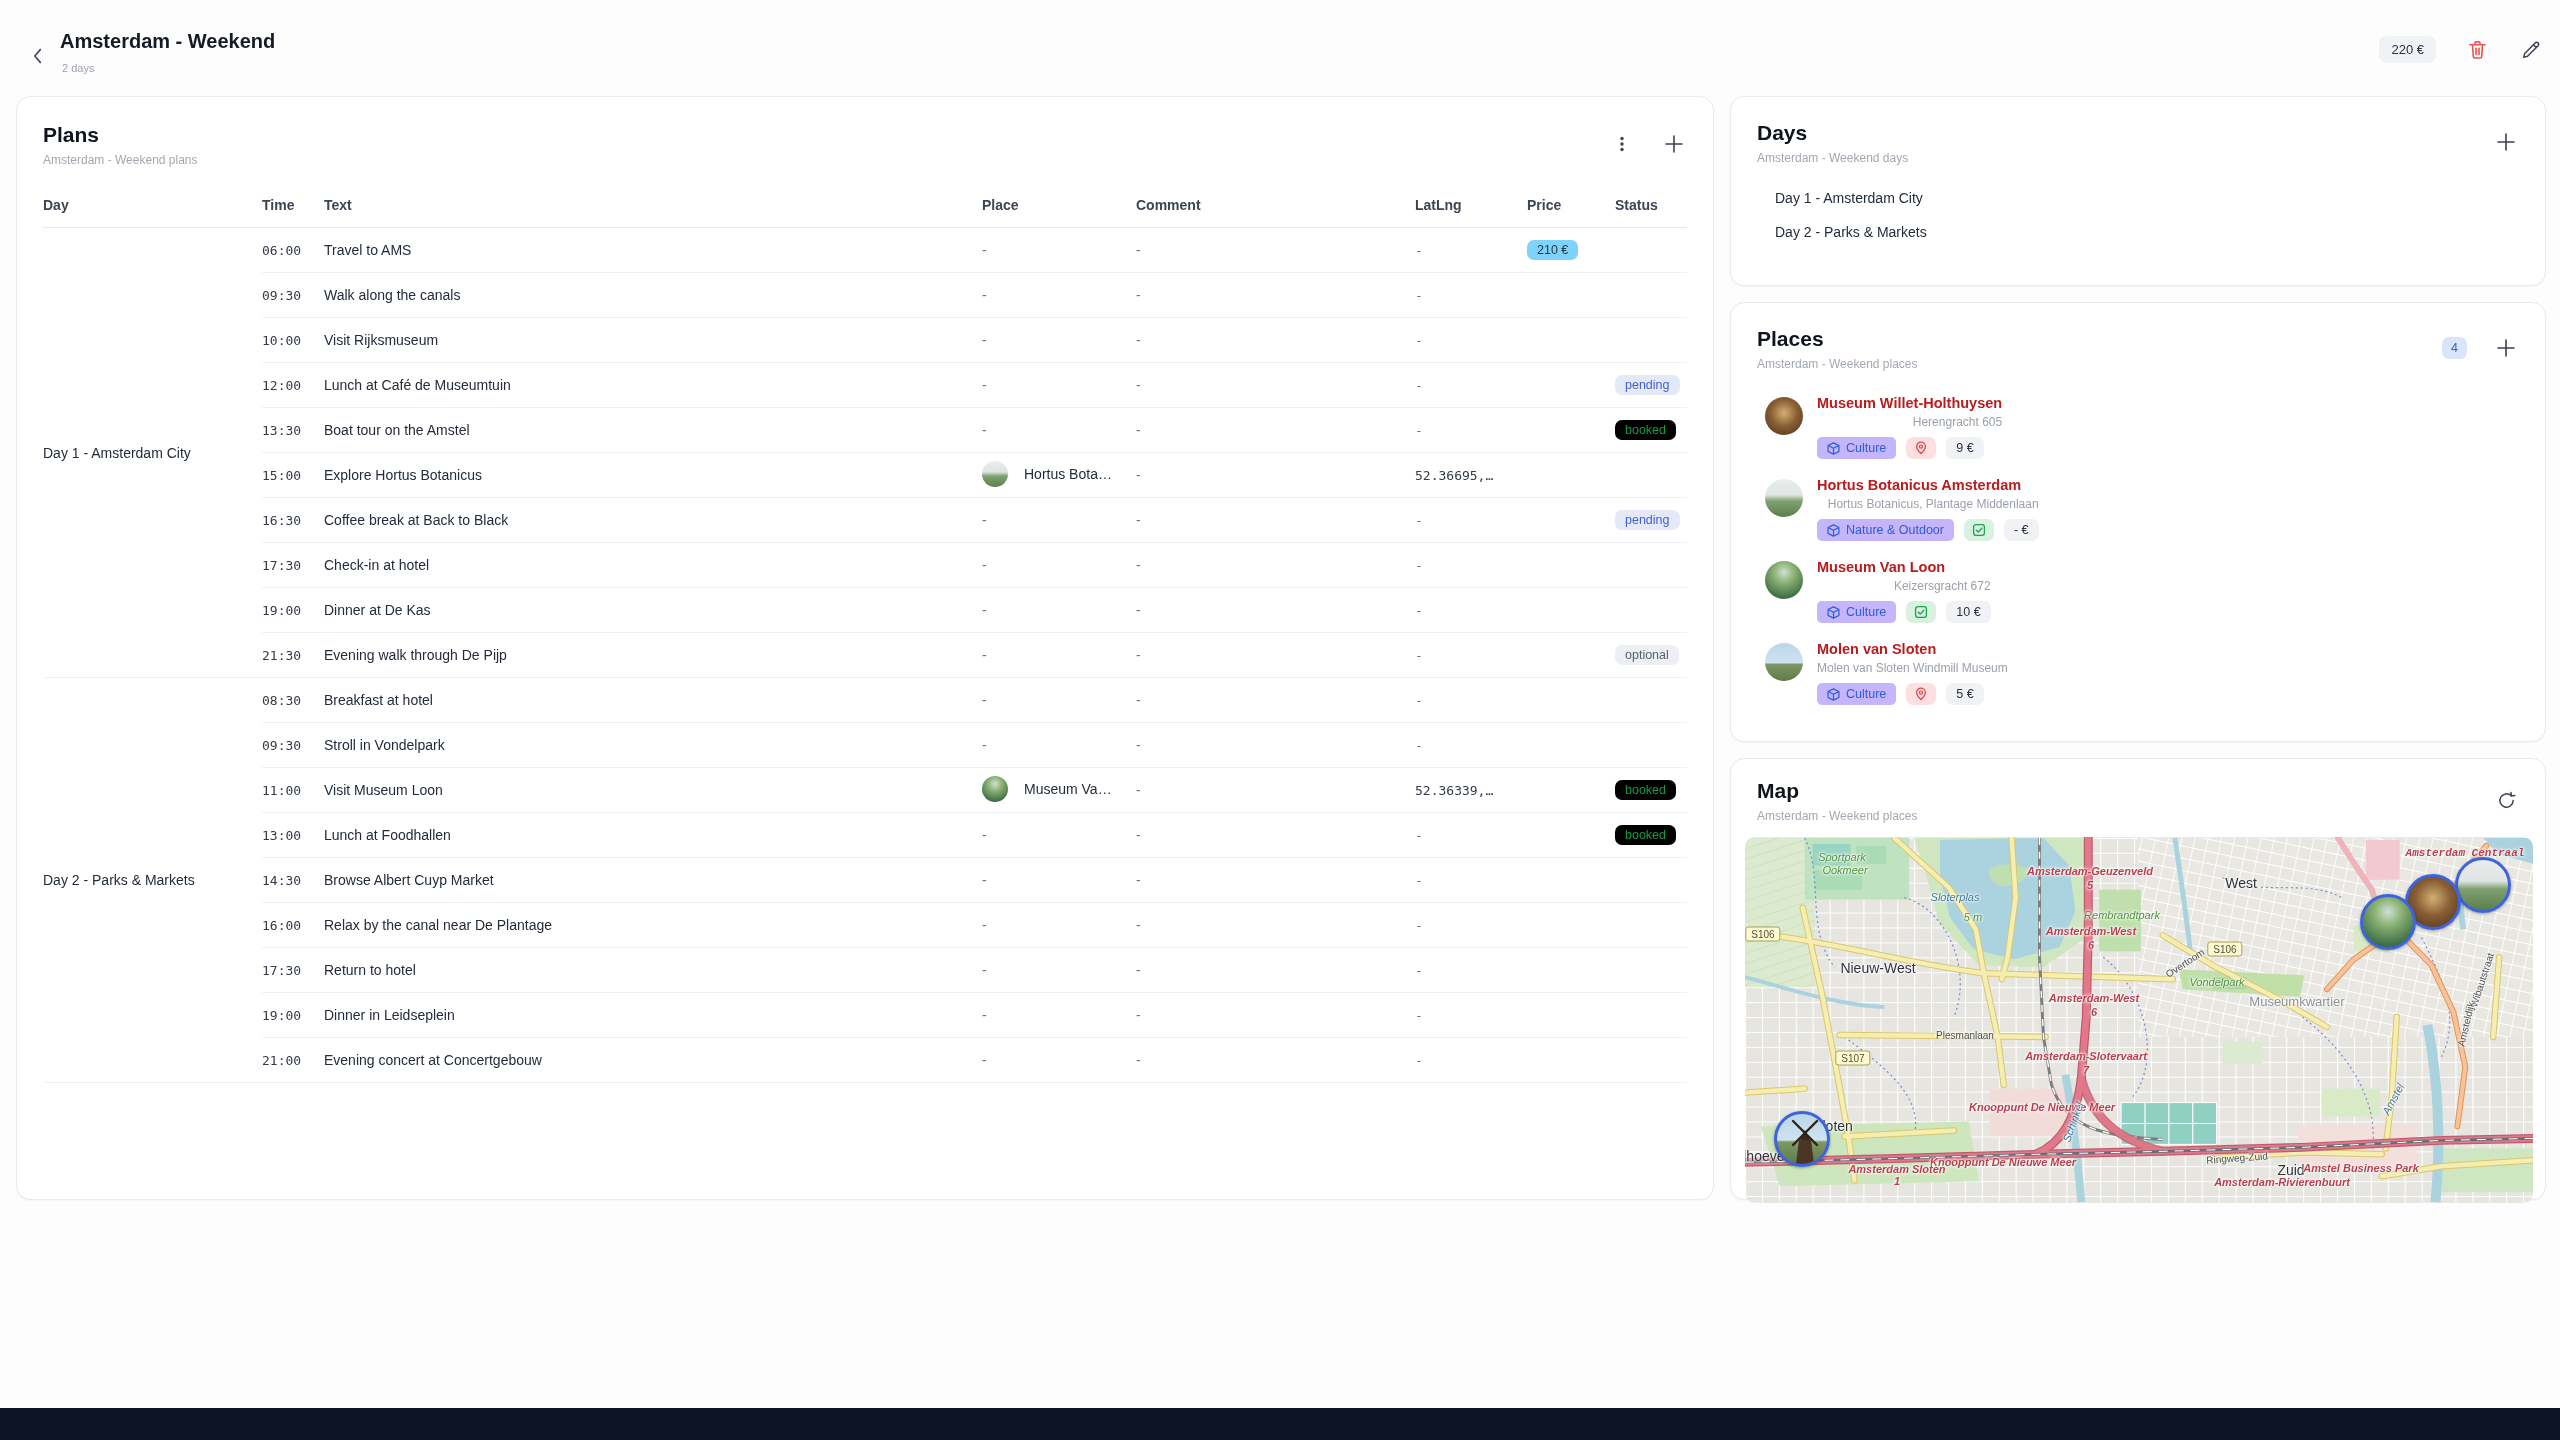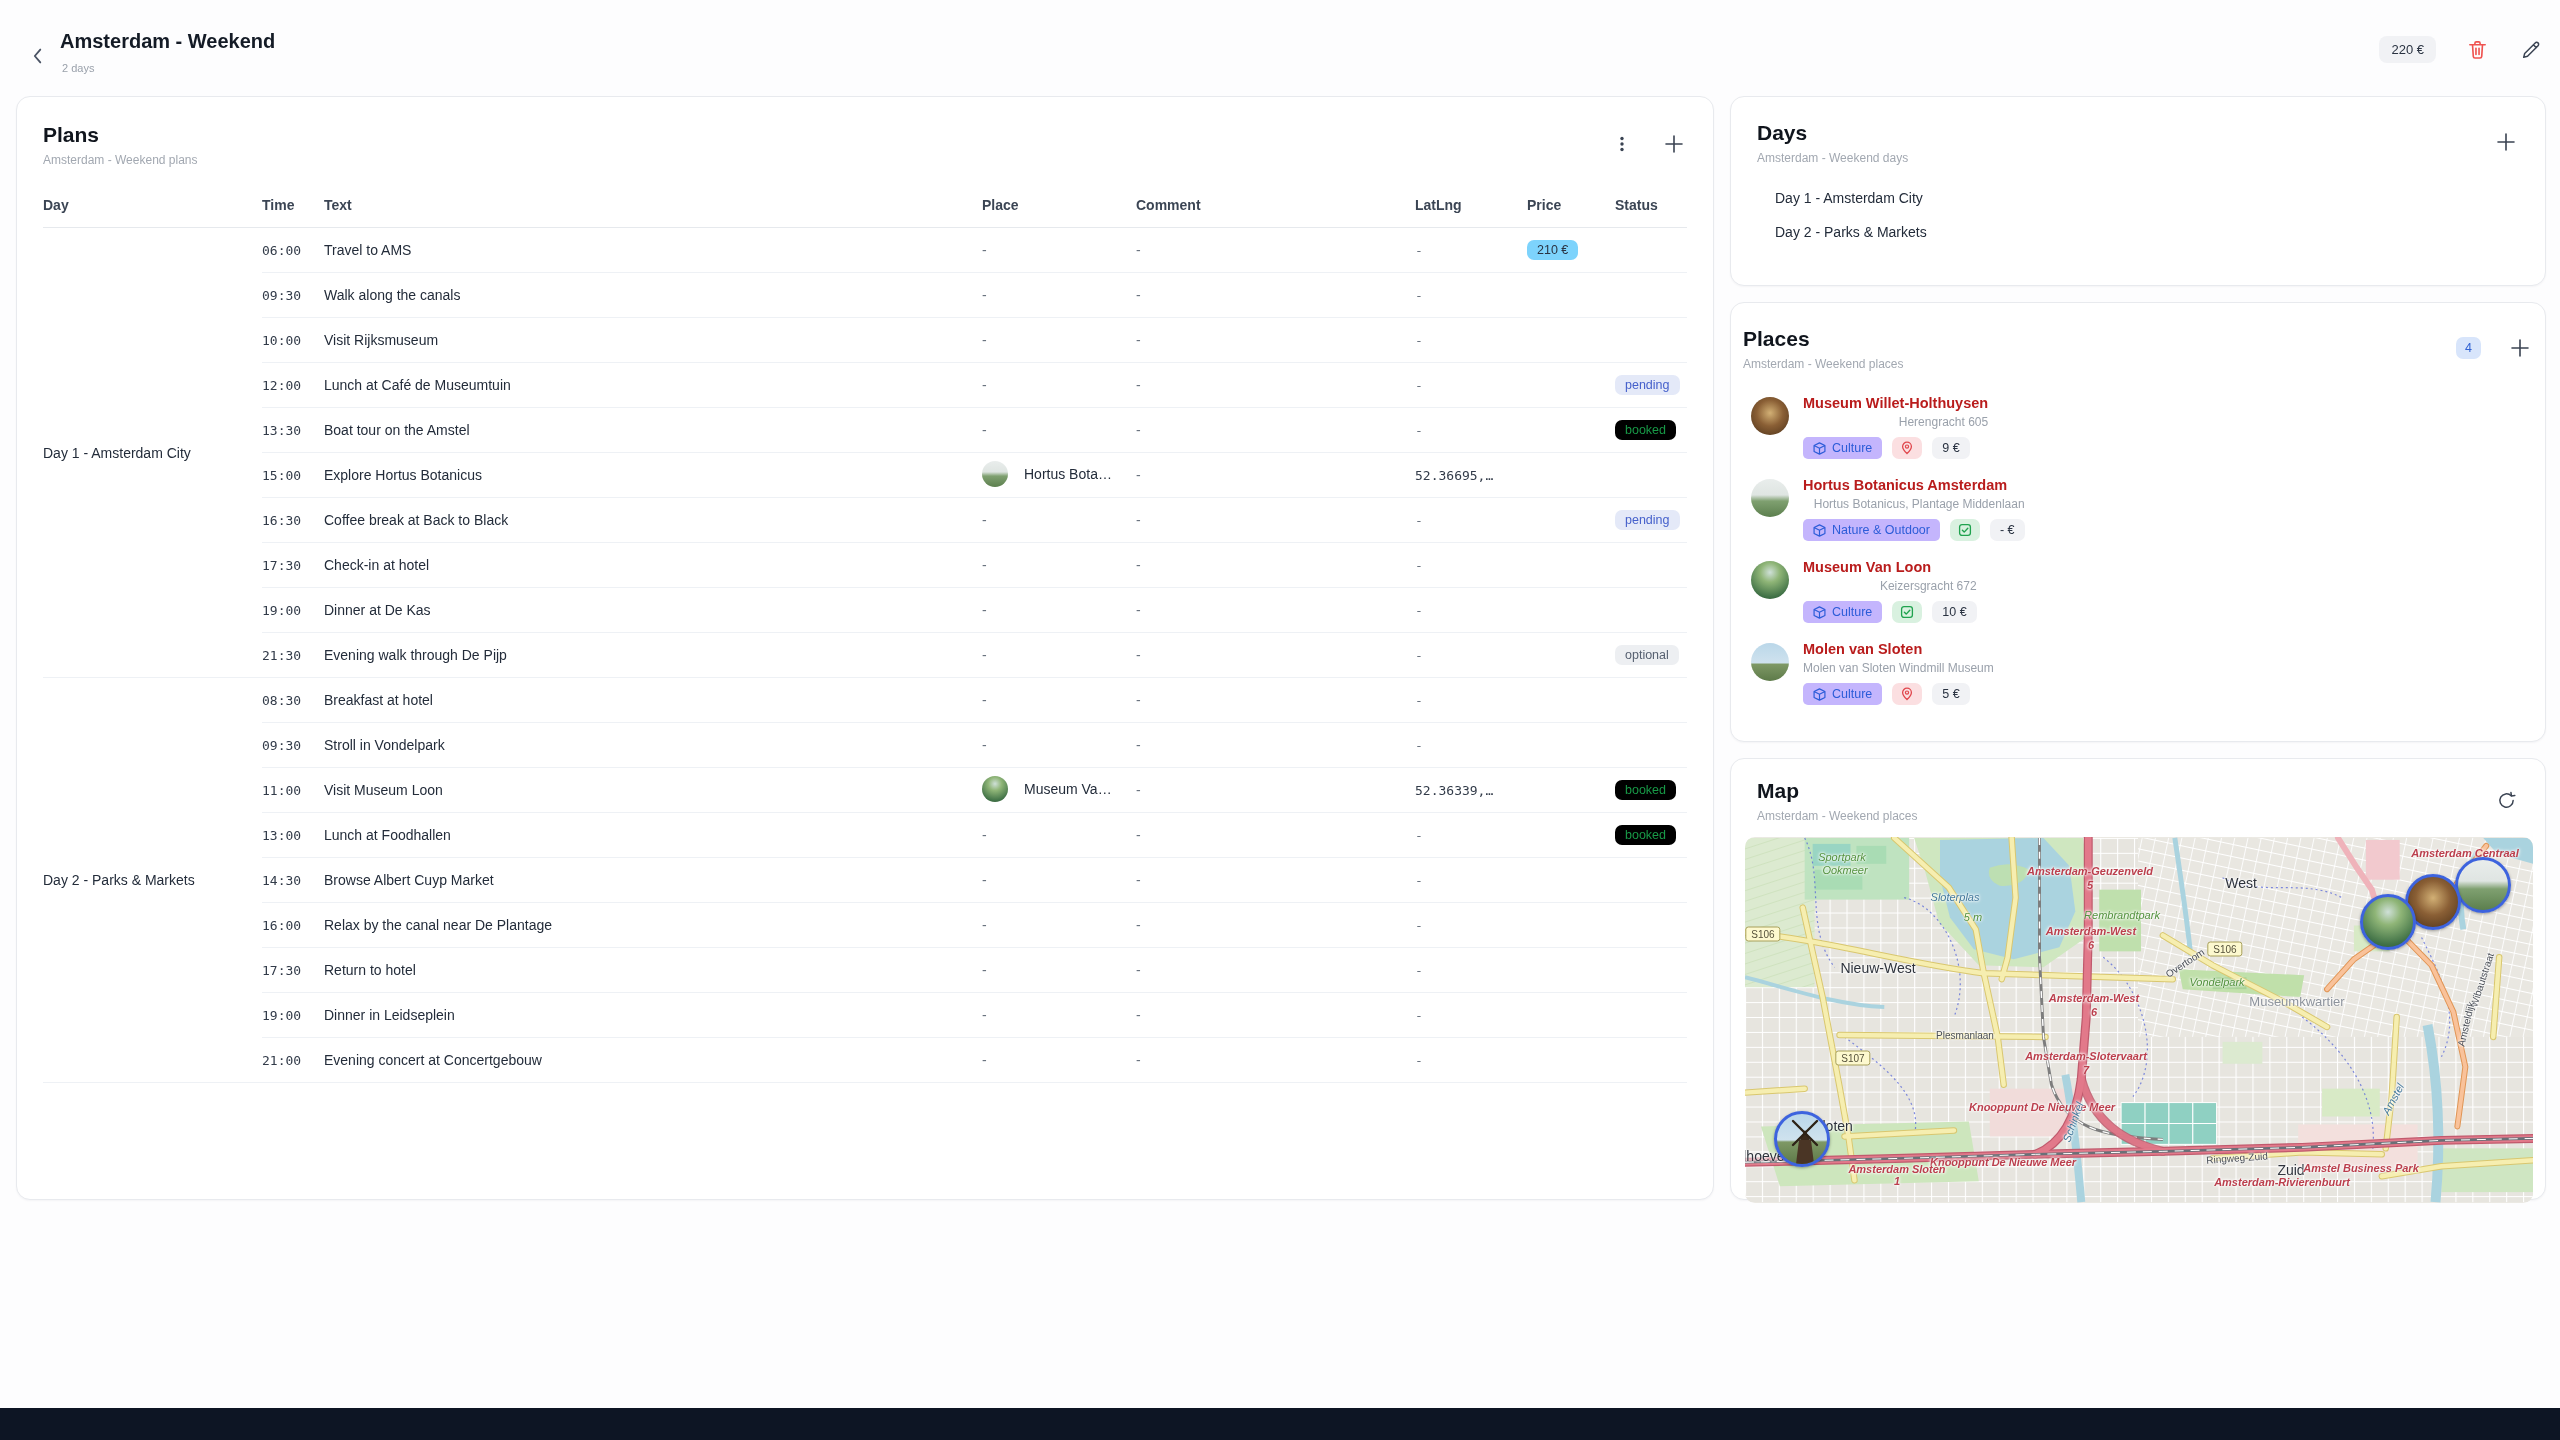--- a/index.html
+++ b/index.html
@@ -46,21 +46,21 @@
   .interior   { background:radial-gradient(circle at 50% 42%, #d2b075 0%, #8a5f35 45%, #4a3018 100%); }
   .greenhouse { background:linear-gradient(180deg,#e9edec 0%, #dfe5e2 42%, #7fa070 58%, #5c7f4e 100%); }
   .garden     { background:radial-gradient(circle at 50% 30%, #cfe0d8 0%, #8fb577 30%, #417247 75%, #2c5433 100%); }
   .windmill   { background:linear-gradient(180deg,#bad7e9 0%, #cfe2ee 52%, #7e9865 56%, #5d7a49 100%); }
 
   
   .days-card { left:1730px; top:96px; width:816px; height:190px; padding:24px 26px; }
   .day-item { margin-left:10px; padding:9px 8px; font-size:14px; color:#232c3a; border-radius:8px; cursor:pointer; }
   .days-list { margin-top:16px; }
 
-  .places-card { left:1730px; top:302px; width:816px; height:440px; padding:24px 12px; }
+  .places-card { left:1730px; top:302px; width:816px; height:440px; padding:24px 26px; }
   .count-badge { background:#d8e5fb; color:#3263d3; font-size:12.5px; border-radius:7px; padding:4px 9px; }
   .places-list { margin-top:16px; }
   .place-item { display:flex; gap:14px; padding:8px 8px 10px 8px; border-radius:10px; cursor:pointer; }
   .avatar { width:38px; height:38px; border-radius:50%; flex:0 0 38px; margin-top:2px; }
   .pi-name { font-size:14.5px; font-weight:700; color:#b91c1c; }
   .pi-sub { font-size:12px; color:#9aa1ab; margin-top:4px;text-align:right; }
   .pi-badges { display:flex; align-items:center; gap:10px; margin-top:8px; }
   .cat-badge { display:inline-flex; align-items:center; gap:6px; background:#c4b5fd; color:#2c5cd8; font-size:12.5px; padding:4px 10px; border-radius:5px; }
   .flag-badge { display:inline-flex; align-items:center; justify-content:center; width:30px; height:22px; border-radius:7px; }
   .flag-pin { background:#fbdfe1; }
@@ -605,21 +605,21 @@
           <span class="ml ml-park" style="left: 100px; top: 33px;">Ookmeer</span>
           <span class="ml ml-water" style="left: 210px; top: 60px;">Sloterplas</span>
           <span class="ml ml-park" style="left: 228px; top: 80px;">5 m</span>
           <span class="ml ml-town" style="left: 133px; top: 131px;">Nieuw-West</span>
           <span class="ml ml-suburb" style="left: 345px; top: 34px;">Amsterdam-Geuzenveld</span>
           <span class="ml ml-suburb" style="left: 345px; top: 48px;">5</span>
           <span class="ml ml-park" style="left: 377px; top: 78px;">Rembrandtpark</span>
           <span class="ml ml-suburb" style="left: 346px; top: 94px;">Amsterdam-West</span>
           <span class="ml ml-suburb" style="left: 346px; top: 108px;">6</span>
           <span class="ml ml-town" style="left: 496px; top: 46px;">West</span>
-          <span class="ml ml-suburb" style="left: 720px; top: 16px;">Amsterdam Centraal</span>
+          <span class="ml ml-suburb" style="left: 720px; top: 16px; font-family: Liberation Mono, monospace;">Amsterdam Centraal</span>
           <span class="ml ml-shield" style="left: 18px; top: 97px;">S106</span>
           <span class="ml ml-shield" style="left: 480px; top: 112px;">S106</span>
           <span class="ml ml-street" style="left: 440px; top: 126px; transform: translate(-50%, -50%) rotate(-33deg);">Overtoom</span>
           <span class="ml ml-park" style="left: 472px; top: 145px;">Vondelpark</span>
           <span class="ml ml-suburb" style="left: 349px; top: 161px;">Amsterdam-West</span>
           <span class="ml ml-suburb" style="left: 349px; top: 175px;">6</span>
           <span class="ml ml-quarter" style="left: 552px; top: 164px;">Museumkwartier</span>
           <span class="ml ml-street" style="left: 737px; top: 143px; transform: translate(-50%, -50%) rotate(-72deg);">Wibautstraat</span>
           <span class="ml ml-street" style="left: 721px; top: 187px; transform: translate(-50%, -50%) rotate(-77deg);">Amsteldijk</span>
           <span class="ml ml-street" style="left: 220px; top: 198px;">Plesmanlaan</span>

